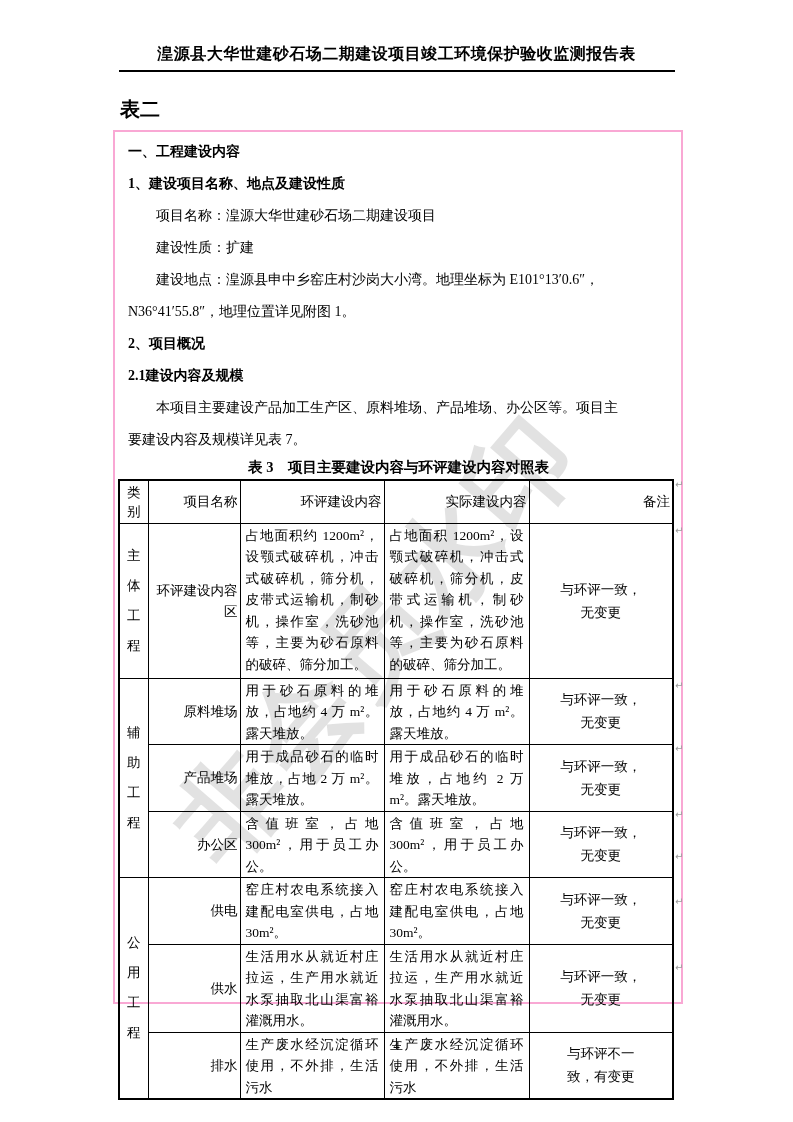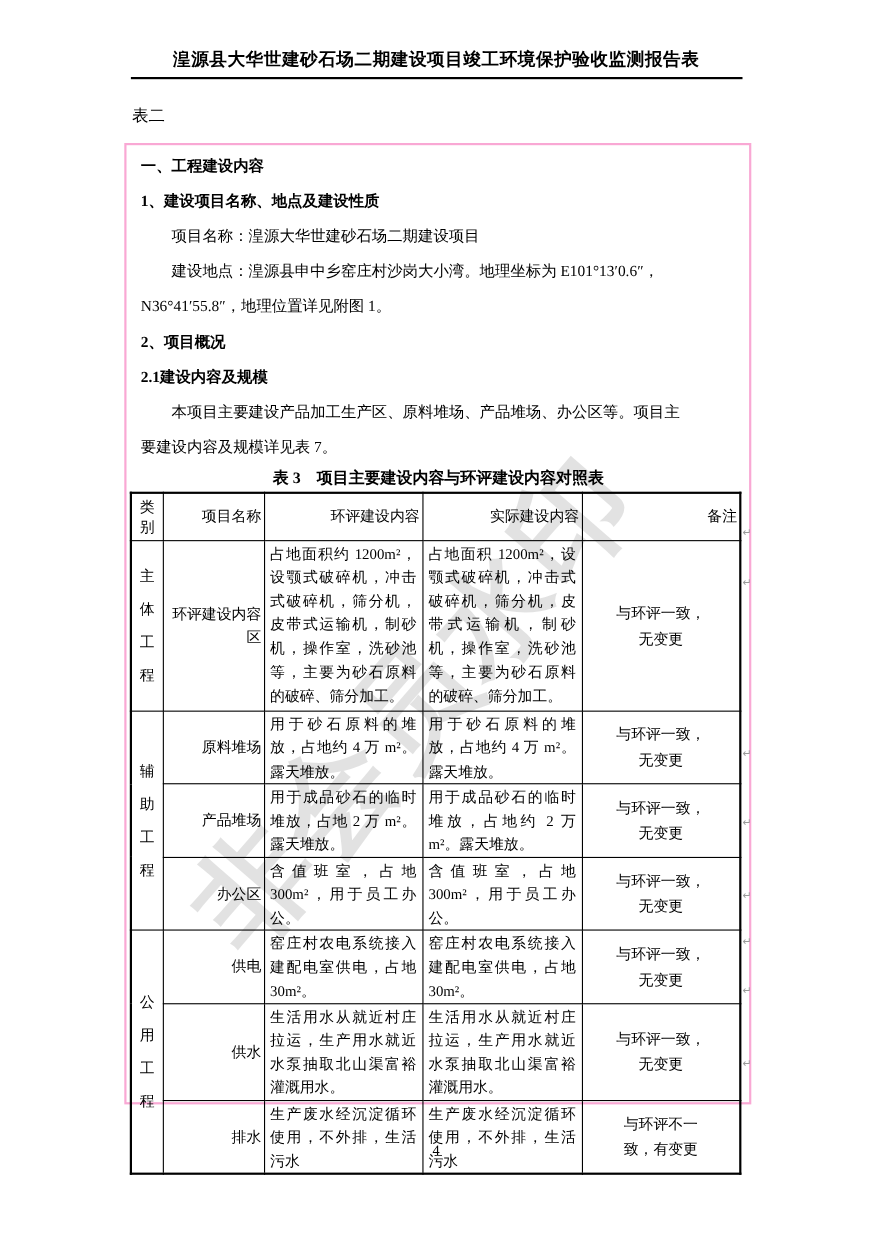--- a/index.html
+++ b/index.html
@@ -14,21 +14,21 @@
     position:absolute; top:44px; left:0; width:100%;
     text-align:center; font-size:16px; font-weight:bold;
     letter-spacing:0.5px;
   }
   .header-rule {
     position:absolute; top:70px; left:119px; width:556px;
     border-top:2px solid #000;
   }
   .form-label {
     position:absolute; top:96px; left:120px;
-    font-size:15px; font-weight:normal;
+    font-size:20px; font-weight:bold;
   }
   .watermark {
     position:absolute; left:72px; top:568px; width:610px;
     transform:rotate(-49deg); transform-origin:center center;
     font-size:106px; font-weight:bold; letter-spacing:4px;
     color:#000; opacity:0.11; white-space:nowrap;
     z-index:0; pointer-events:none; text-align:center;
   }
   .outer-box {
     position:absolute; top:130px; left:113px; width:570px; height:874px;
@@ -90,20 +90,21 @@
 
 <div class="header-title">湟源县大华世建砂石场二期建设项目竣工环境保护验收监测报告表</div>
 <div class="header-rule"></div>
 <div class="form-label">表二</div>
 
 <div class="outer-box">
   <div class="text-block">
     <div class="tline bold">一、工程建设内容</div>
     <div class="tline bold">1、建设项目名称、地点及建设性质</div>
     <div class="tline indent">项目名称：湟源大华世建砂石场二期建设项目</div>
+    <div class="tline indent">建设性质：扩建</div>
     <div class="tline indent">建设地点：湟源县申中乡窑庄村沙岗大小湾。地理坐标为 E101°13′0.6″，</div>
     <div class="tline">N36°41′55.8″，地理位置详见附图 1。</div>
     <div class="tline bold">2、项目概况</div>
     <div class="tline bold">2.1建设内容及规模</div>
     <div class="tline indent">本项目主要建设产品加工生产区、原料堆场、产品堆场、办公区等。项目主</div>
     <div class="tline">要建设内容及规模详见表 7。</div>
     <div class="t3-caption">表 3　项目主要建设内容与环评建设内容对照表</div>
   </div>
 
   <table class="t3">

